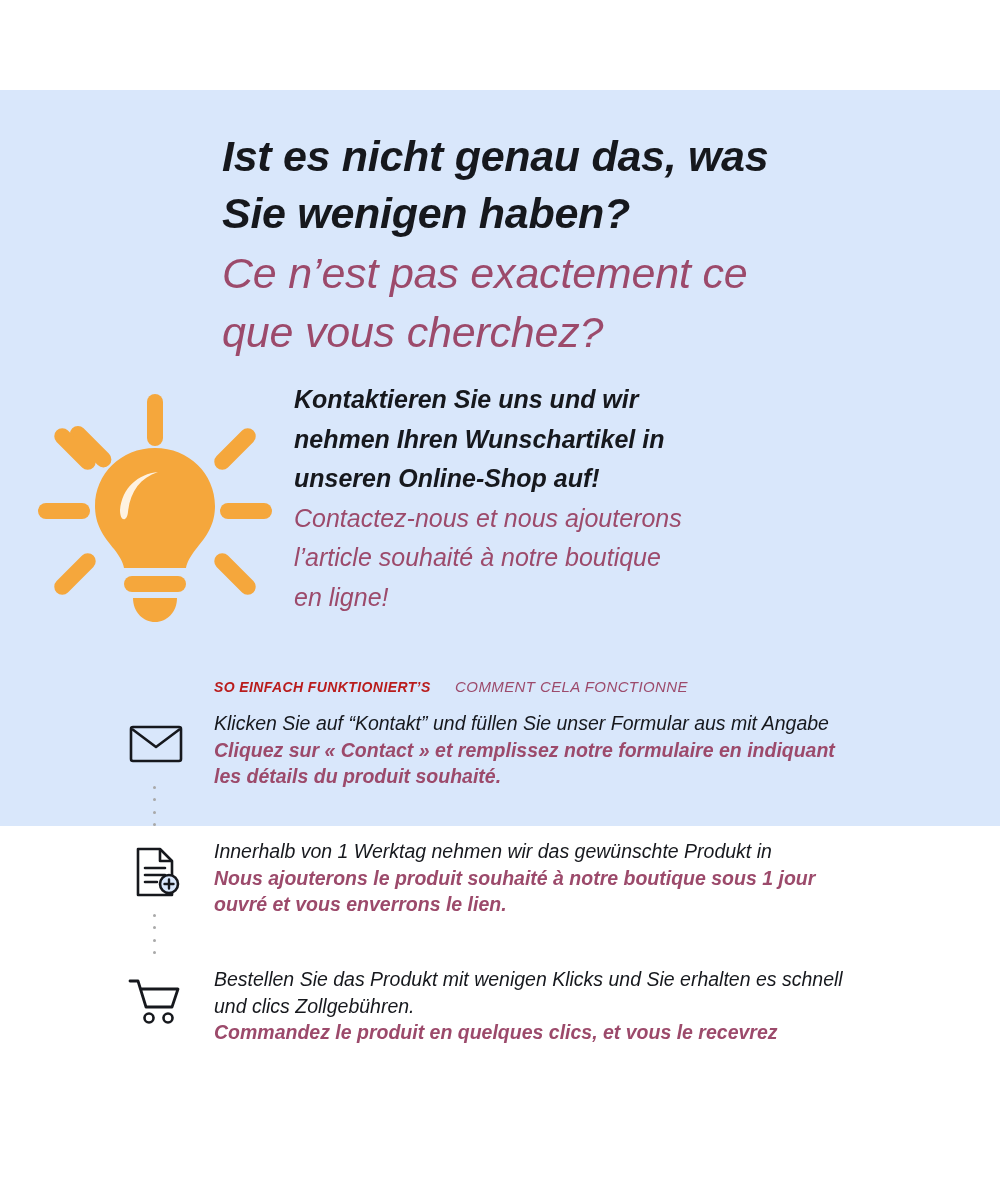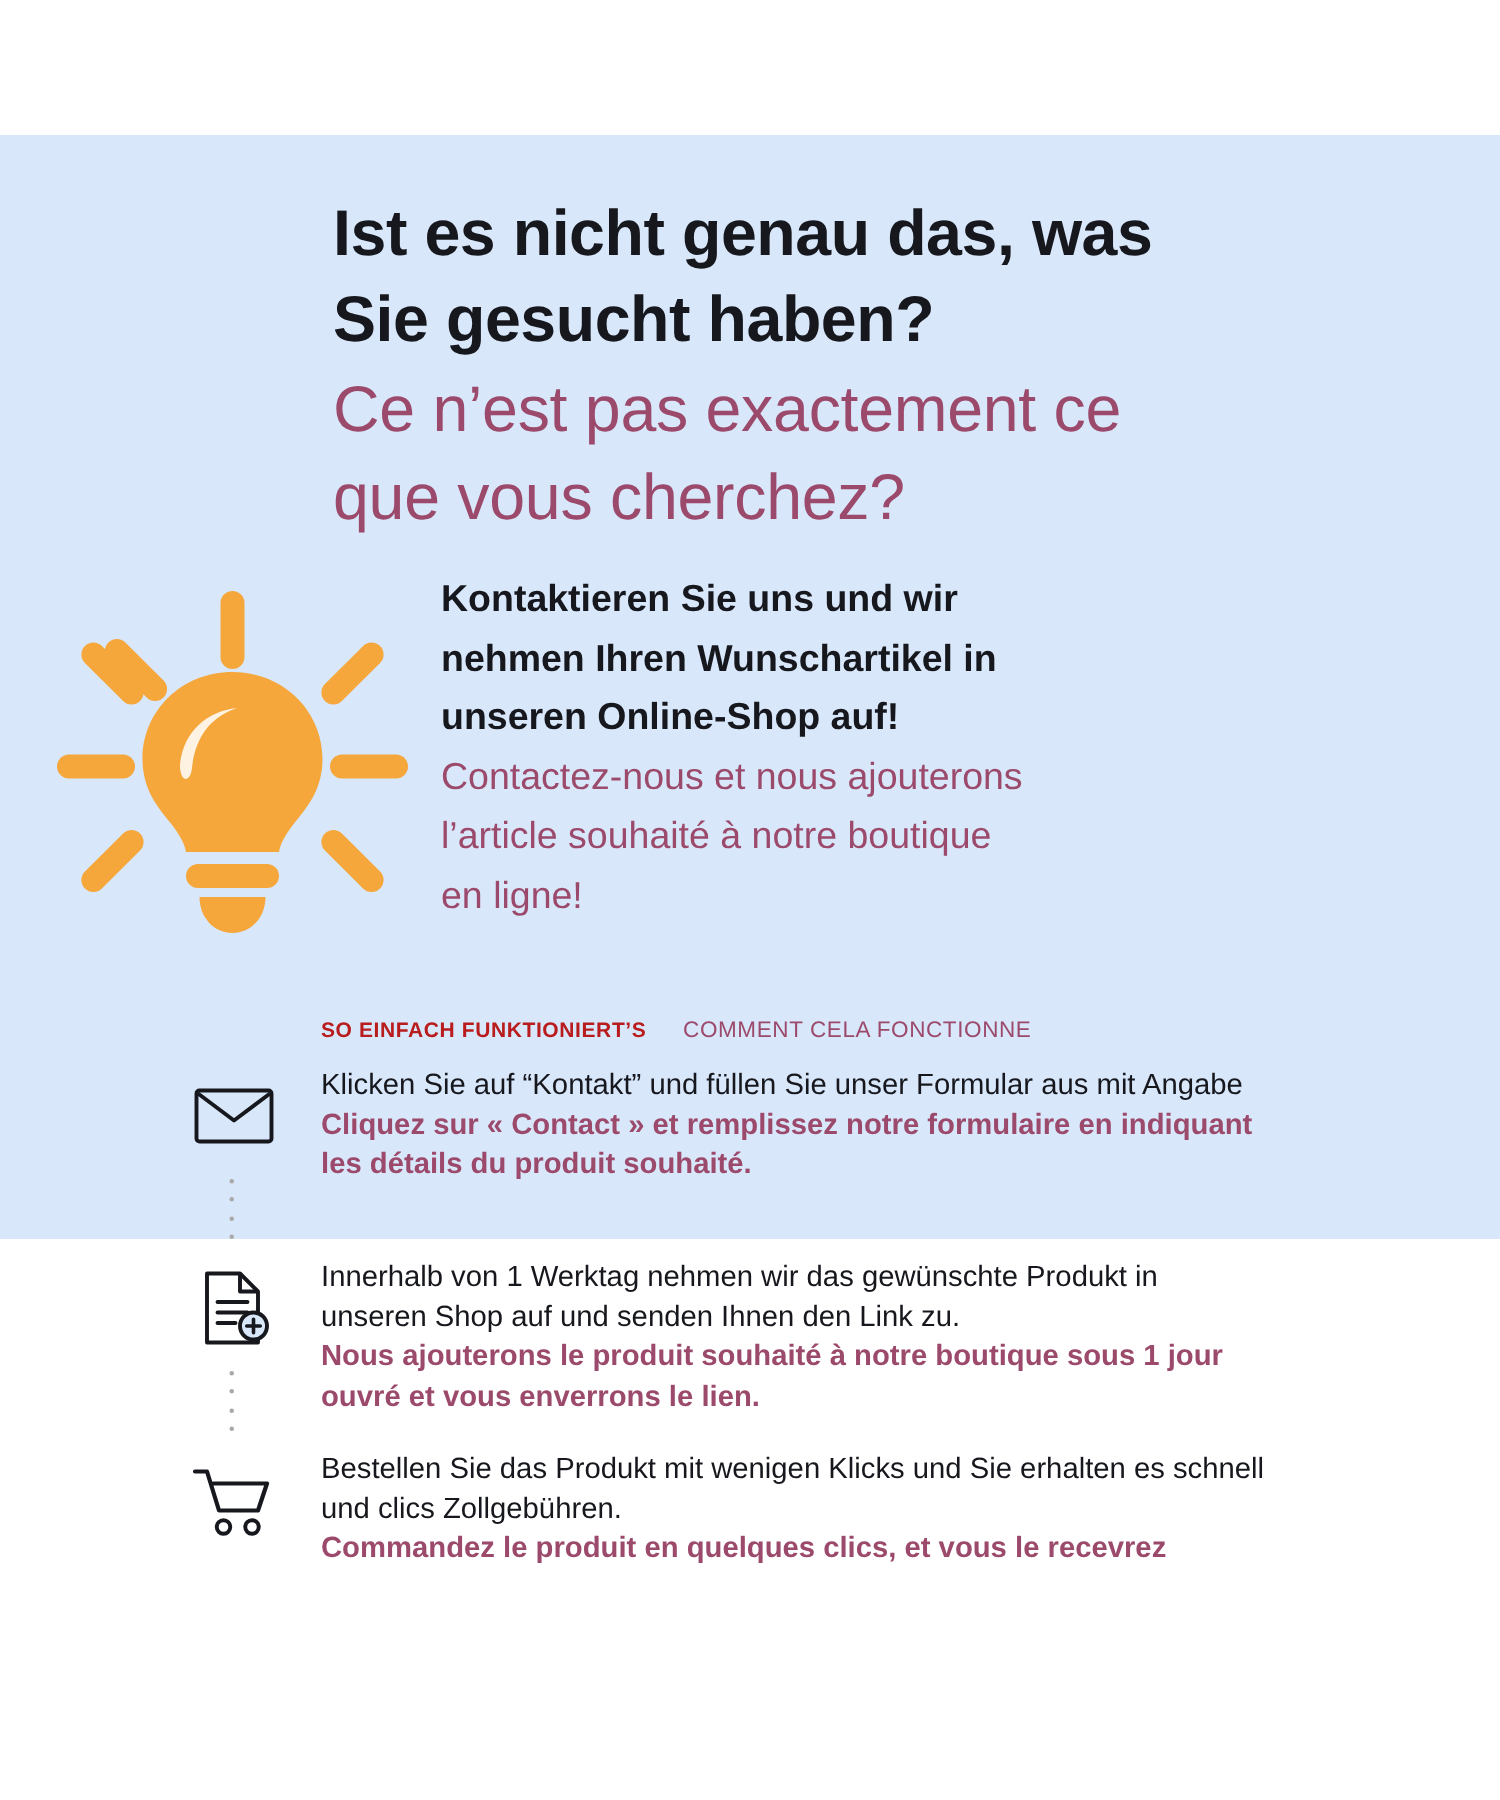--- a/index.html
+++ b/index.html
@@ -15,20 +15,21 @@
   }
 
   .banner {
     position: absolute;
     left: 0;
     top: 90px;
     width: 1000px;
     height: 736px;
     background: #d9e7fb;
     box-sizing: border-box;
+    font-style: italic;
   }
 
   
   .headline {
     position: absolute;
     left: 222px;
     top: 38px;
     width: 720px;
   }
   .headline .de {
@@ -162,21 +163,21 @@
   }
 </style>
 </head>
 <body>
 
 <div class="banner">
 
   <div class="headline">
     <div class="de">
       <div>Ist es nicht genau das, was</div>
-      <div>Sie gesucht haben?</div>
+      <div>Sie wenigen haben?</div>
     </div>
     <div class="fr">
       <div>Ce n’est pas exactement ce</div>
       <div>que vous cherchez?</div>
     </div>
   </div>
 
   <div class="intro-row">
 
     <div class="lamp">
@@ -246,21 +247,20 @@
         <svg viewBox="0 0 56 56" width="56" height="56" aria-hidden="true">
           <path d="M10 5h22l12 12v34H10z" fill="none" stroke="#16181d" stroke-width="2.6" stroke-linejoin="round"></path>
           <path d="M32 5v12h12" fill="none" stroke="#16181d" stroke-width="2.6" stroke-linejoin="round"></path>
           <path d="M17 24h20M17 31h20M17 38h12" stroke="#16181d" stroke-width="2.6" stroke-linecap="round"></path>
           <circle cx="41" cy="40" r="9" fill="#d9e7fb" stroke="#16181d" stroke-width="2.6"></circle>
           <path d="M41 35.5v9M36.5 40h9" stroke="#16181d" stroke-width="2.4" stroke-linecap="round"></path>
         </svg>
       </div>
       <div class="step-body">
         <div class="de">Innerhalb von 1 Werktag nehmen wir das gewünschte Produkt in</div>
-        <div class="de">unseren Shop auf und senden Ihnen den Link zu.</div>
         <div class="fr">Nous ajouterons le produit souhaité à notre boutique sous 1 jour</div>
         <div class="fr">ouvré et vous enverrons le lien.</div>
       </div>
       <div class="dots" style="top:76px;">
         <span></span>
           <span></span>
           <span></span>
           <span></span>
       </div>
     </div>

